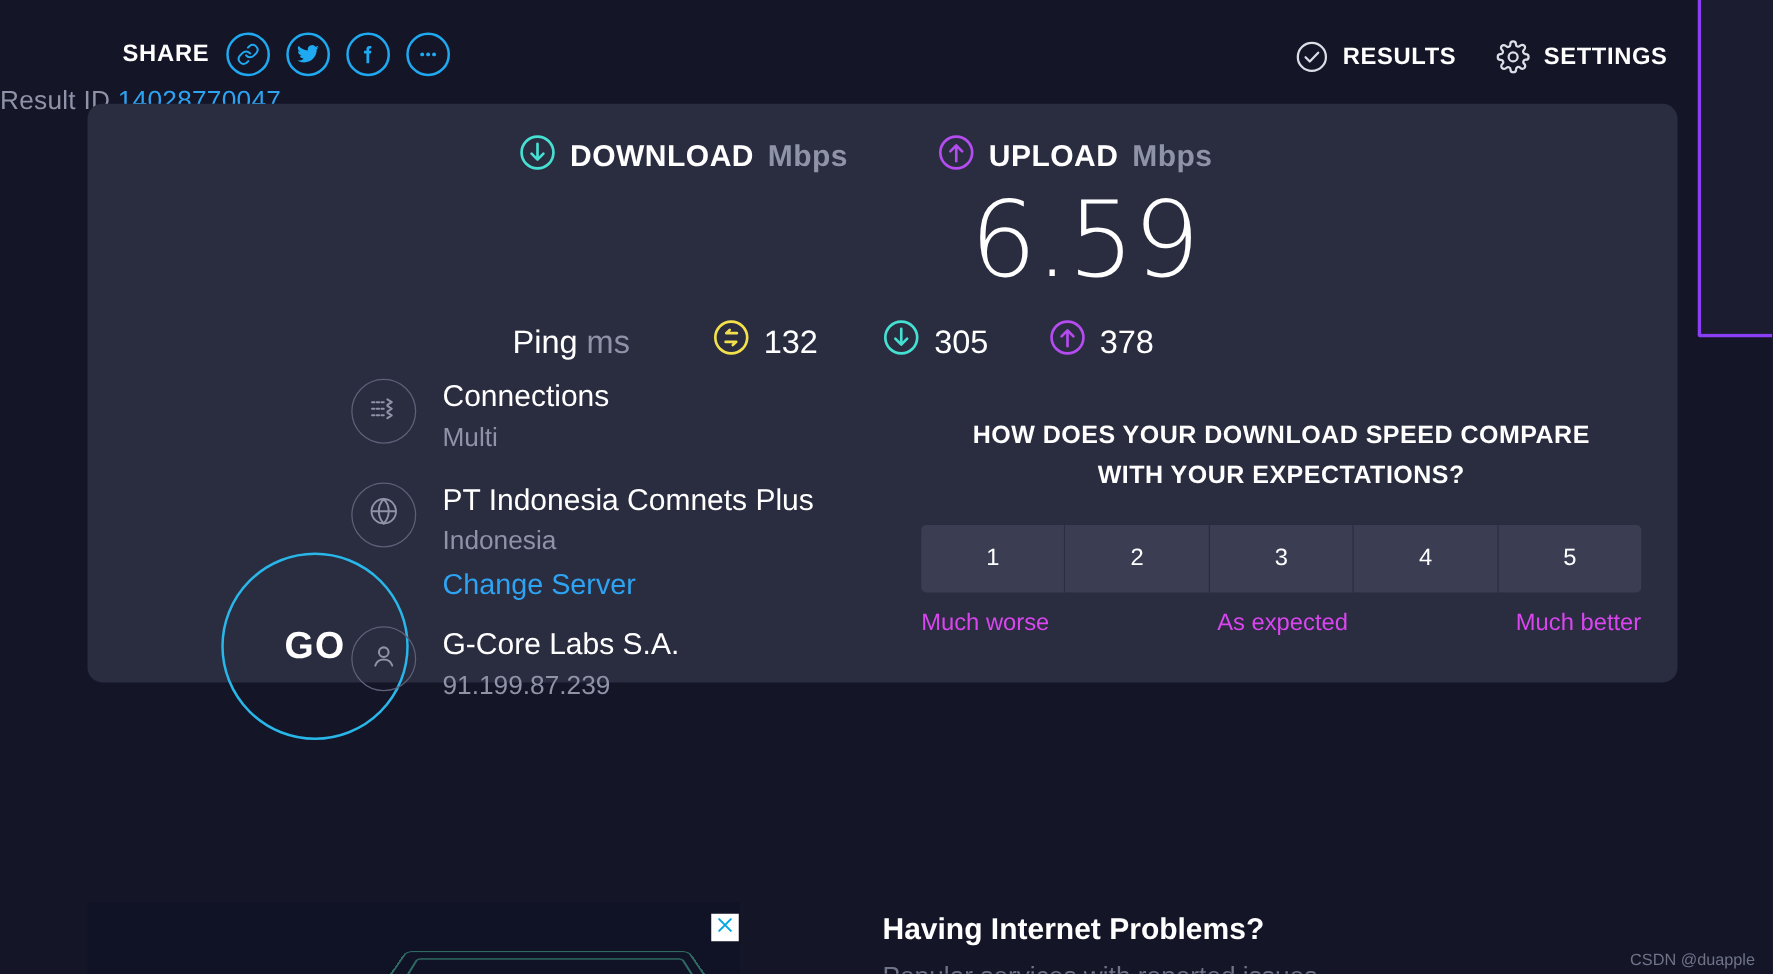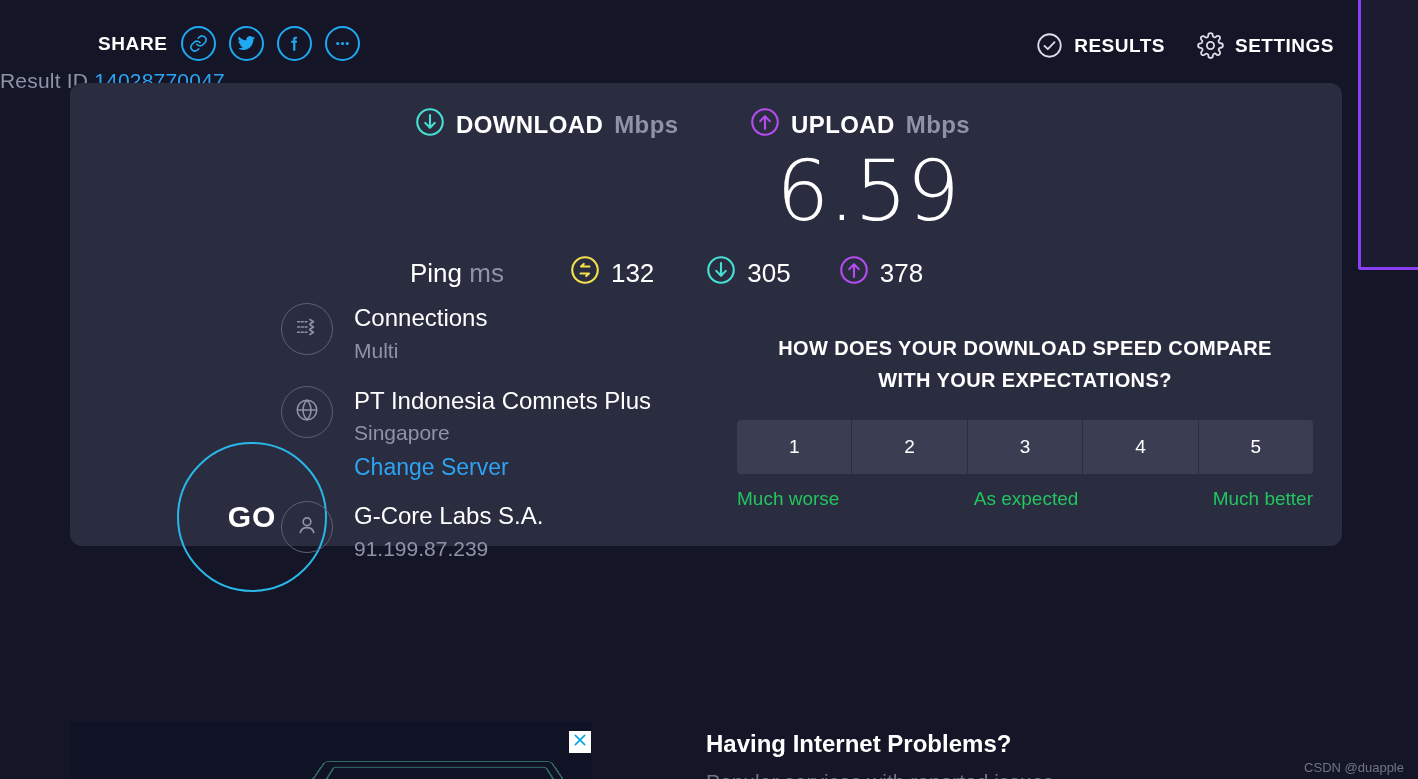--- a/index.html
+++ b/index.html
@@ -133,21 +133,21 @@
   .rating-btn {
     flex: 1; height: 54px; background: #3b3d53;
     border-right: 1px solid #2a2c40;
     display: flex; align-items: center; justify-content: center;
     color: #fff; font-size: 19px; cursor: pointer;
   }
   .rating-btn:first-child { border-radius: 4px 0 0 4px; }
   .rating-btn:last-child { border-right: none; border-radius: 0 4px 4px 0; }
   .rating-legend {
     display: flex; justify-content: space-between;
-    margin-top: 14px; color: #22c55e; font-size: 19px;
+    margin-top: 14px; color: #d946ef; font-size: 19px;
   }
 
   
   .ad {
     position: absolute; left: 70px; top: 722px;
     width: 522px; height: 57px;
     background: #101226; overflow: hidden;
   }
   .ad-art {
     position: absolute; left: 238px; top: 18px;
@@ -344,21 +344,21 @@
       <div class="info-icon">
         <span>
           <svg width="28" height="28" viewBox="0 0 24 24" fill="none" stroke="#9093a8" stroke-width="1.3">
             <circle cx="12" cy="12" r="8.4"></circle>
             <path d="M3.6 12h16.8M12 3.6c2.3 2.4 3.4 5.3 3.4 8.4s-1.1 6-3.4 8.4c-2.3-2.4-3.4-5.3-3.4-8.4S9.7 6 12 3.6z"></path>
           </svg>
         </span>
       </div>
       <div class="info-text">
         <div class="info-primary">PT Indonesia Comnets Plus</div>
-        <div class="info-secondary">Singapore</div>
+        <div class="info-secondary">Indonesia</div>
         <div class="info-link">Change Server</div>
       </div>
     </div>
 
     <div class="info-row">
       <div class="info-icon">
         <span>
           <svg width="28" height="28" viewBox="0 0 24 24" fill="none" stroke="#9093a8" stroke-width="1.4">
             <circle cx="12" cy="9.2" r="3.3"></circle>
             <path d="M6.2 18.4c.8-2.7 3.1-4.2 5.8-4.2s5 1.5 5.8 4.2" stroke-linecap="round"></path>

